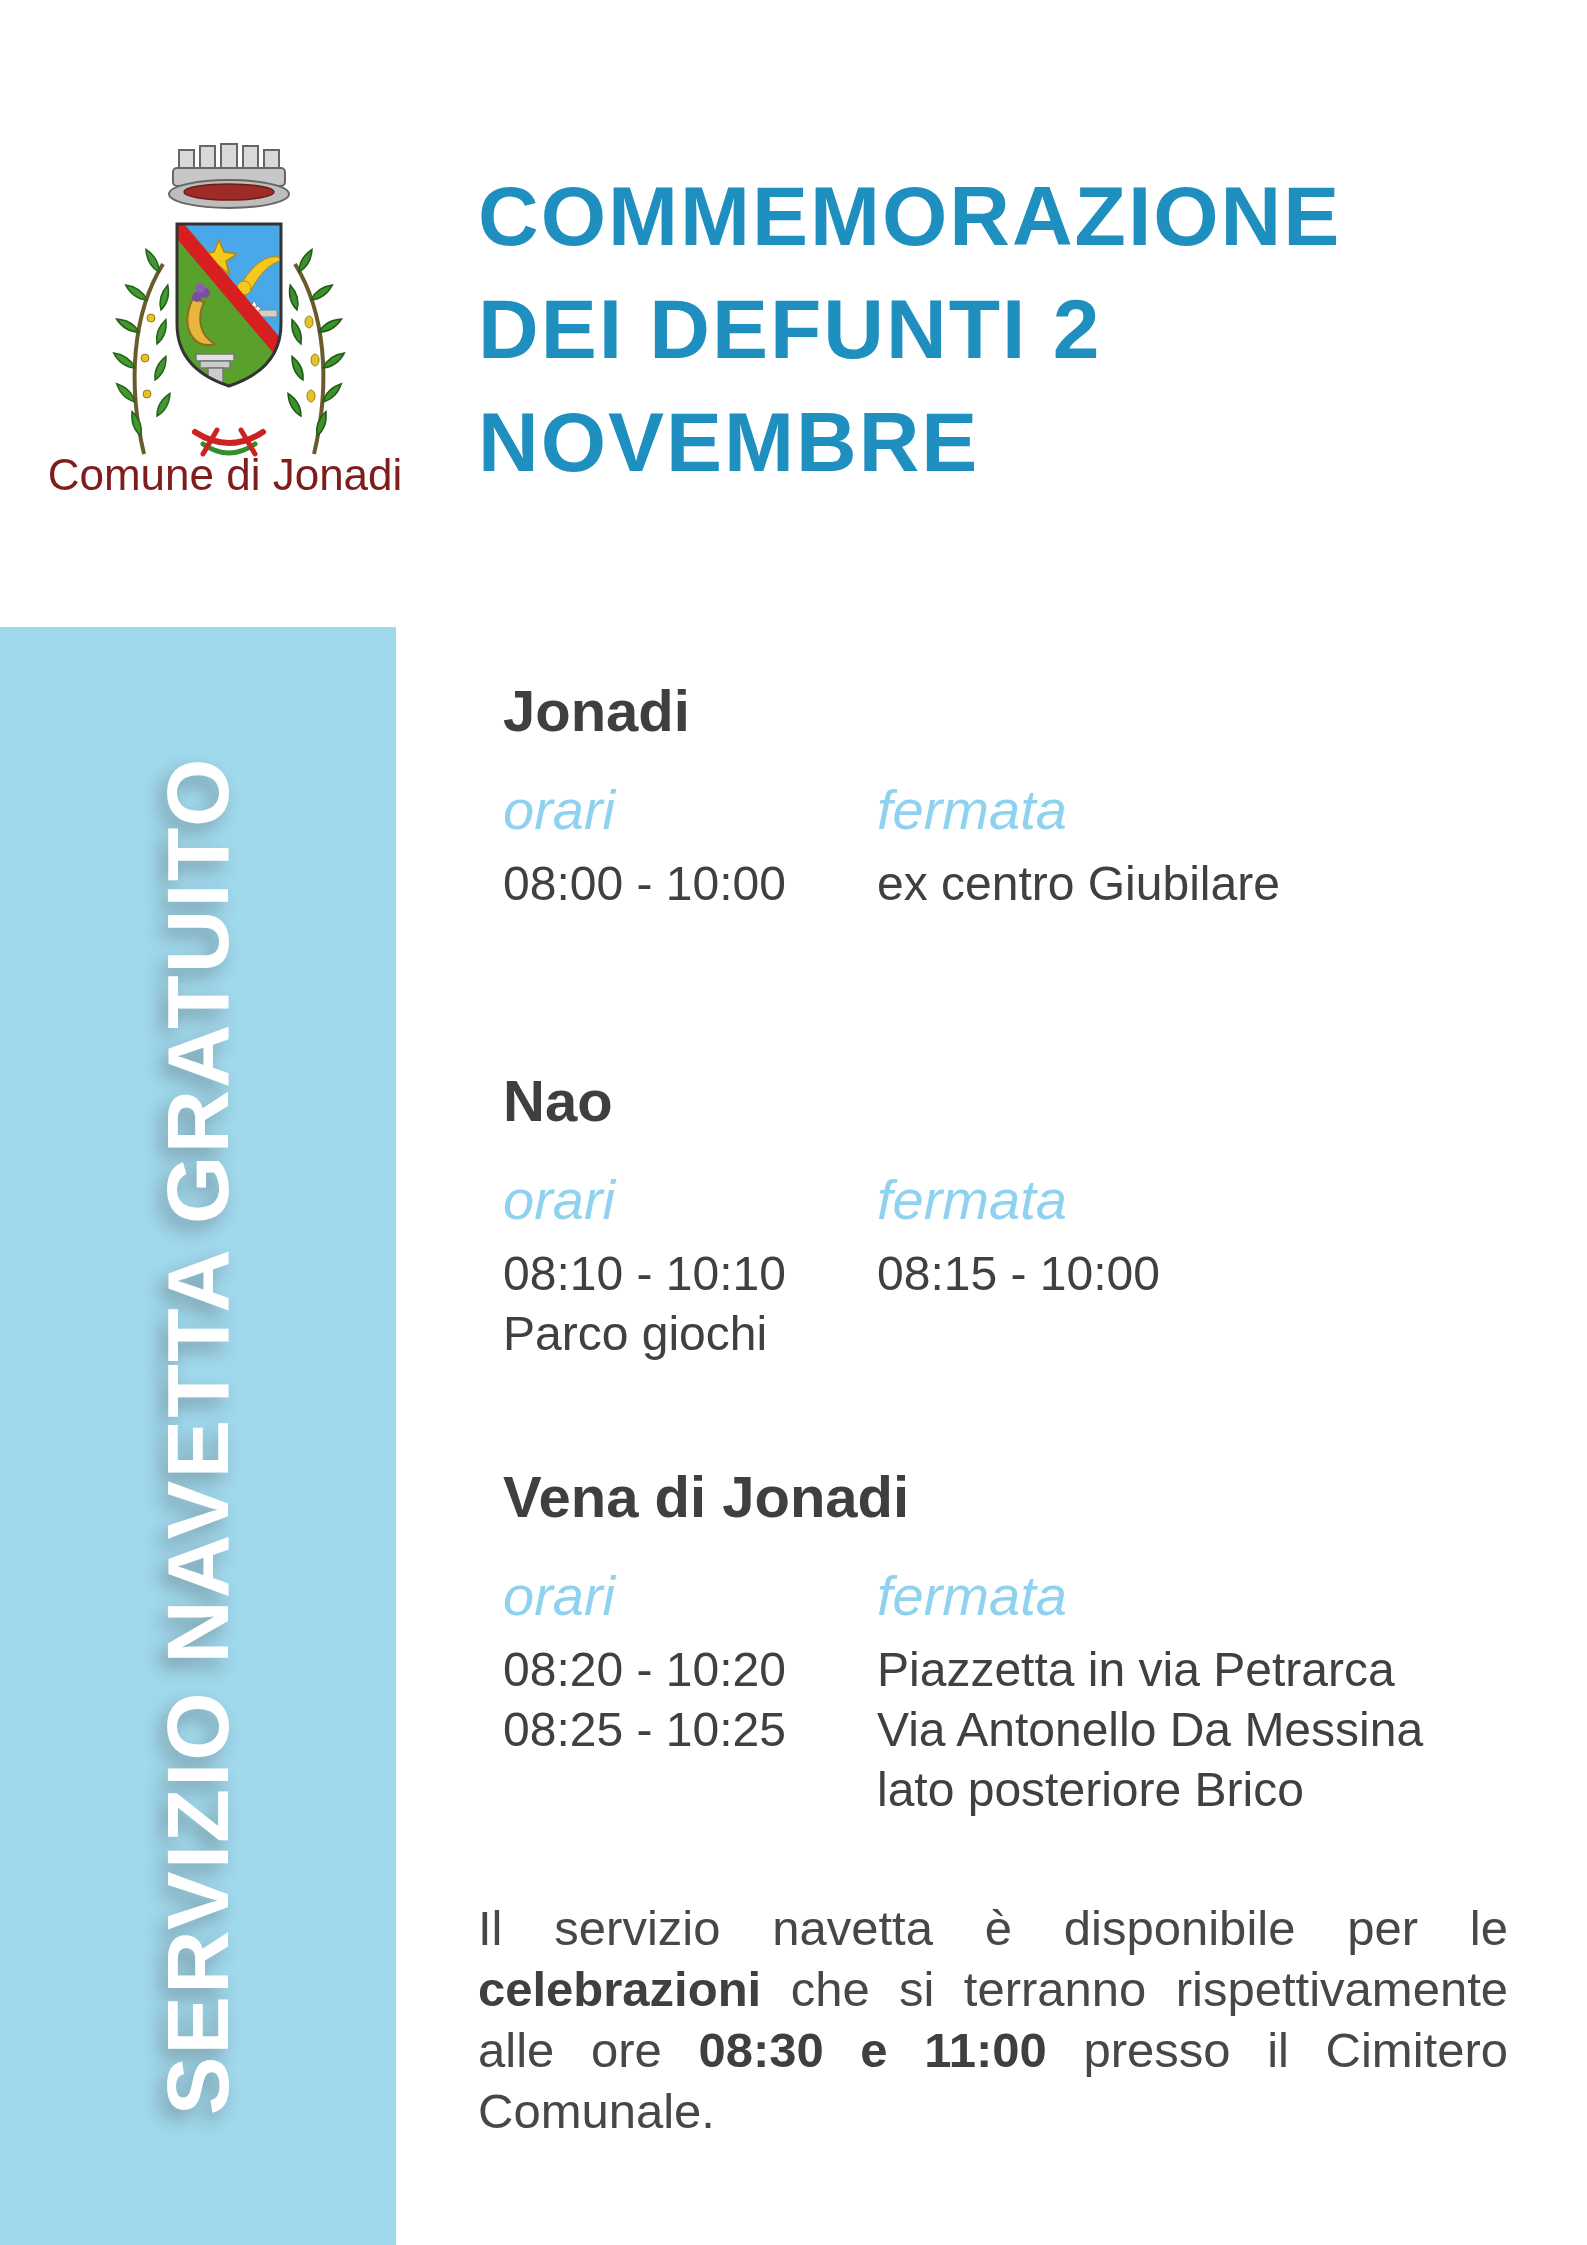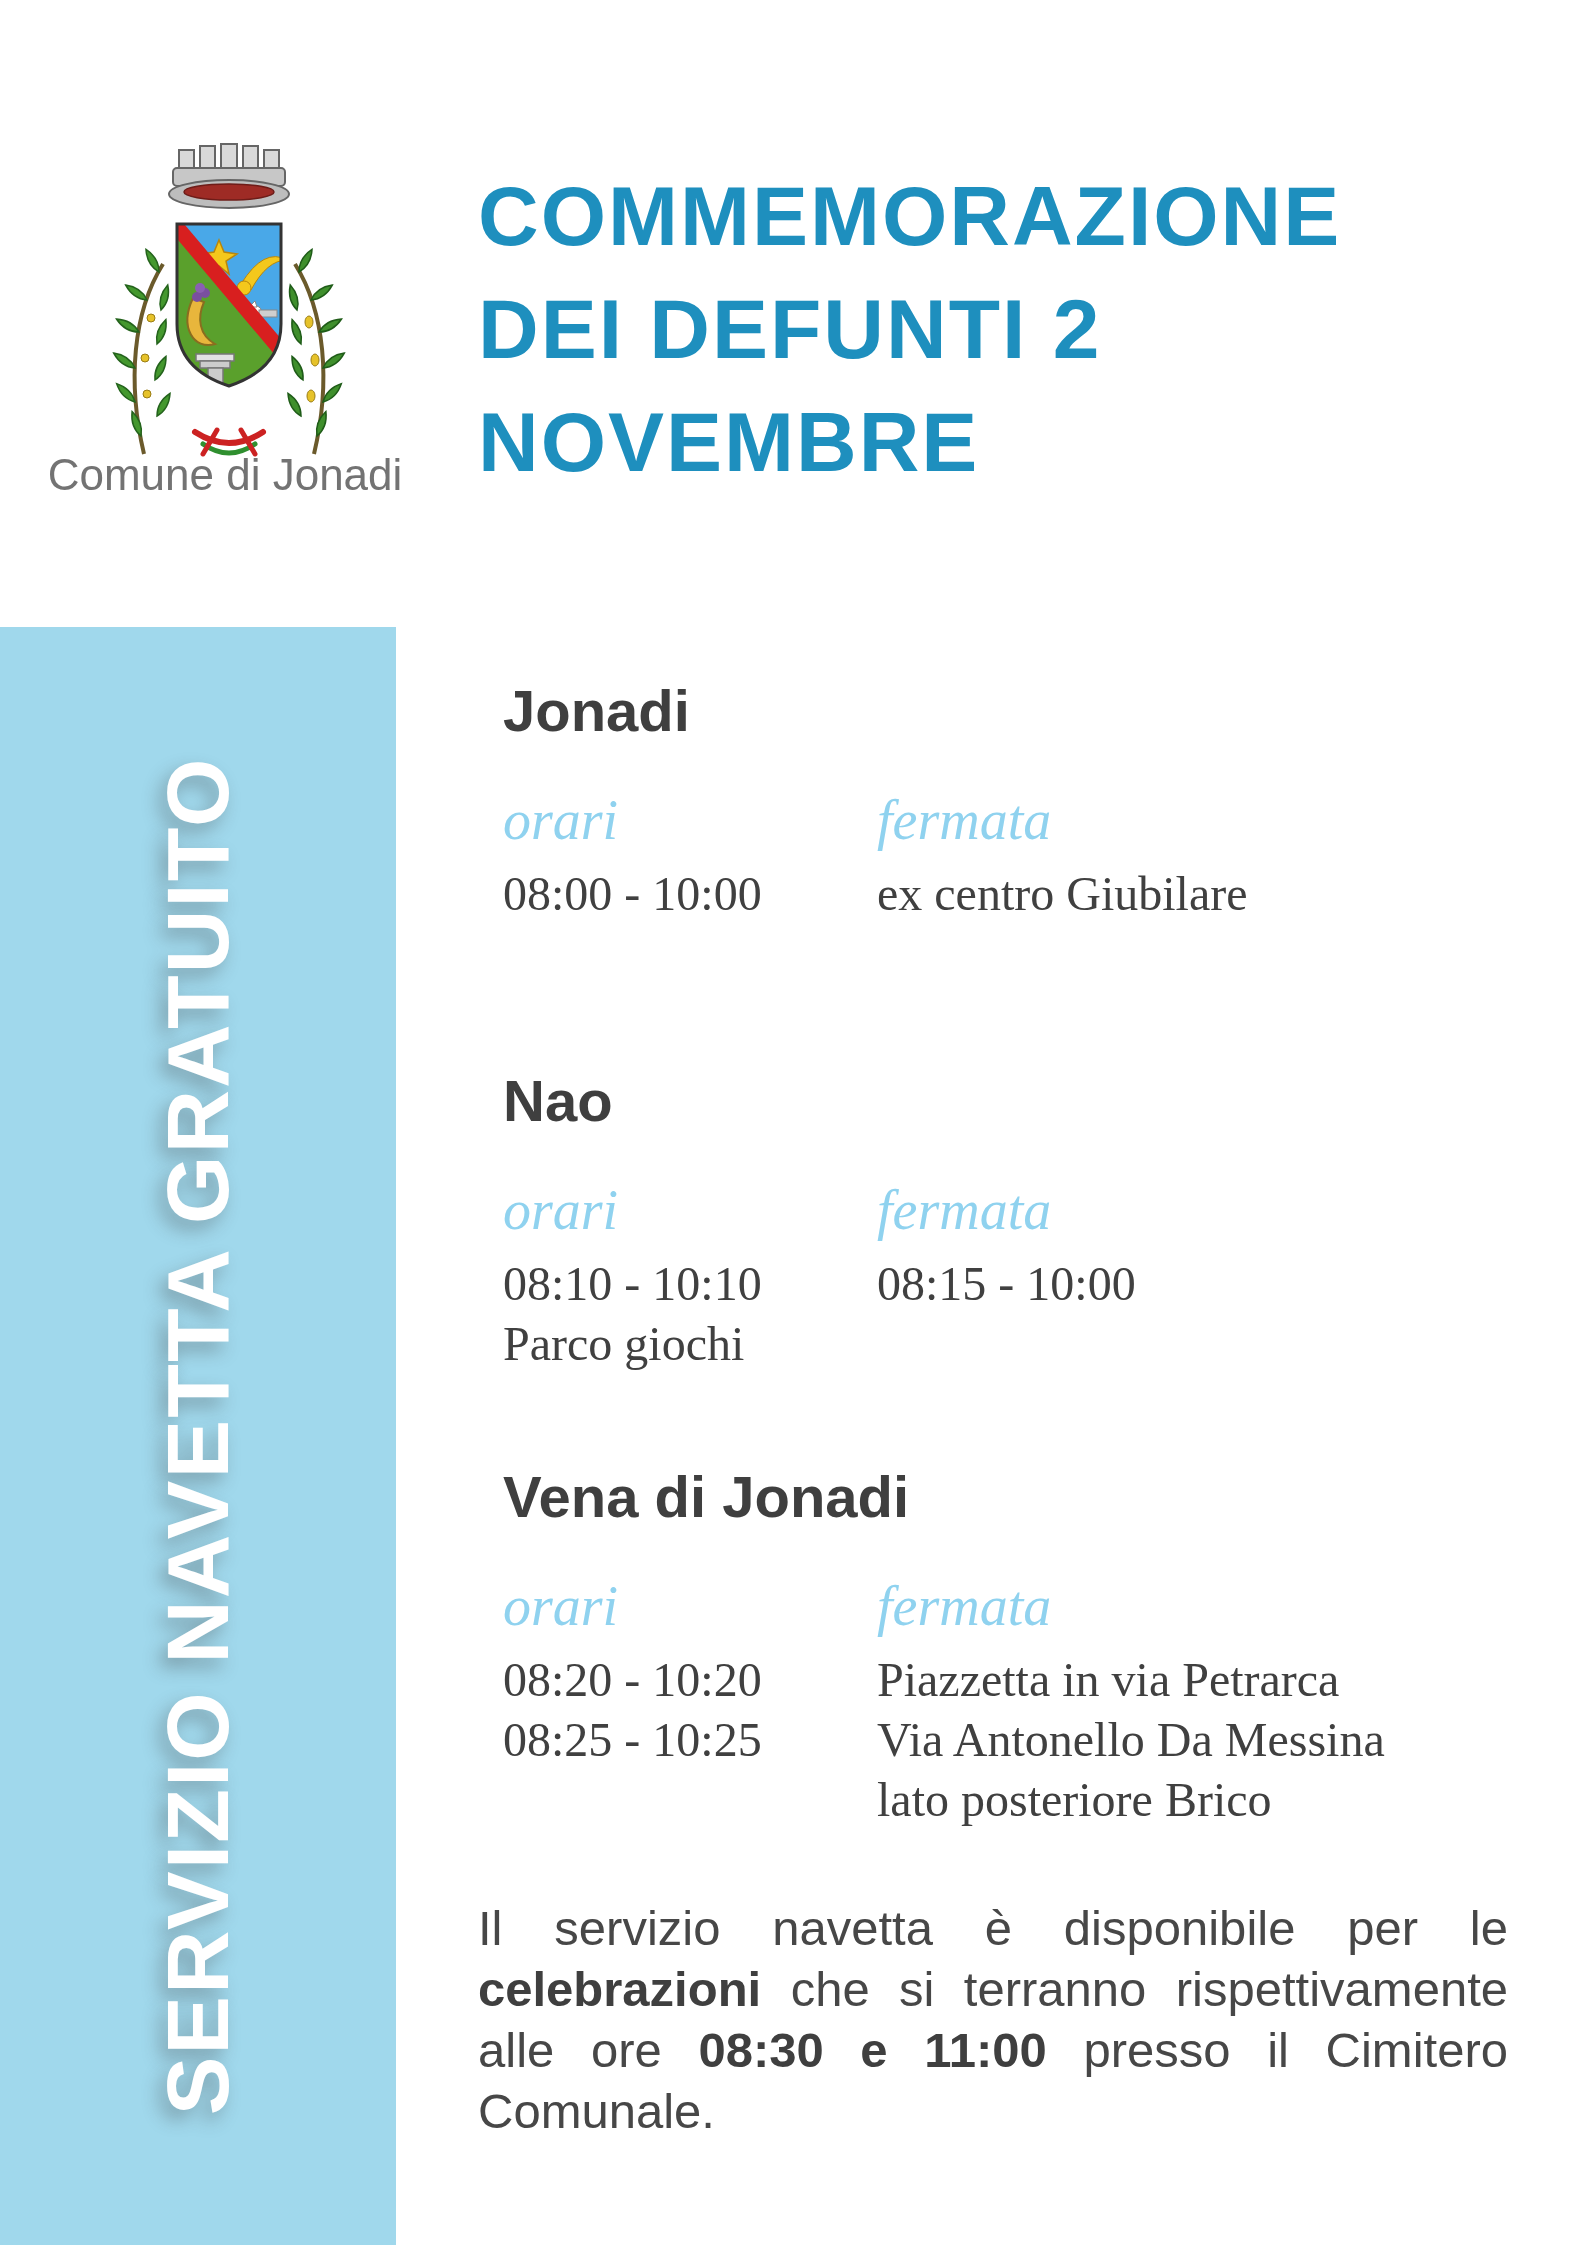--- a/index.html
+++ b/index.html
@@ -11,21 +11,21 @@
     font-family:"Liberation Sans", sans-serif;
     overflow:hidden;
   }
 
   
   .crest { position:absolute; left:99px; top:132px; width:260px; height:330px; }
   .logo-caption {
     position:absolute; left:40px; top:450px; width:370px;
     text-align:center;
     font-size:44px; line-height:50px;
-    color:#737373;
+    color:#7f1d1d;
   }
 
   
   .title {
     position:absolute; left:478px; top:160px; width:1060px;
     font-size:84px; line-height:113px; font-weight:bold;
     letter-spacing:2px;
     color:#1E8FBE;
     white-space:pre-line;
   }
@@ -46,22 +46,22 @@
 
   
   .section { position:absolute; left:503px; width:1035px; }
   .section.s1 { top:672px; }
   .section.s2 { top:1062px; }
   .section.s3 { top:1458px; }
   .sec-heading {
     font-size:58px; line-height:78px; font-weight:bold; color:#3F3F3F;
   }
   .sec-grid {
-    margin-top:34px;
-    display:grid; grid-template-columns:374px 1fr;font-family:Liberation Serif, serif;
+    margin-top:24px;
+    display:grid; grid-template-columns:374px 1fr;
   }
   .col-head {
     font-size:56px; line-height:72px;
     font-style:italic; color:#8FD2EF;
     padding-bottom:8px;
   }
   .cell {
     font-size:48px; line-height:60px; color:#404040;
     white-space:pre-wrap;
   }

